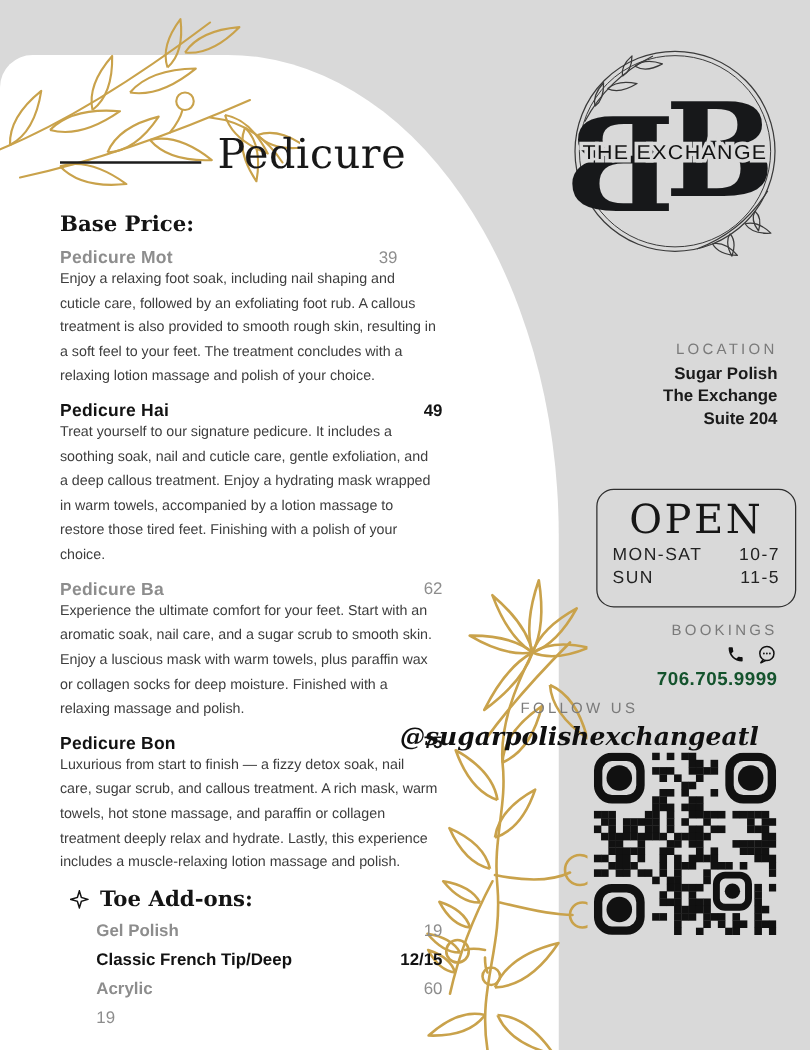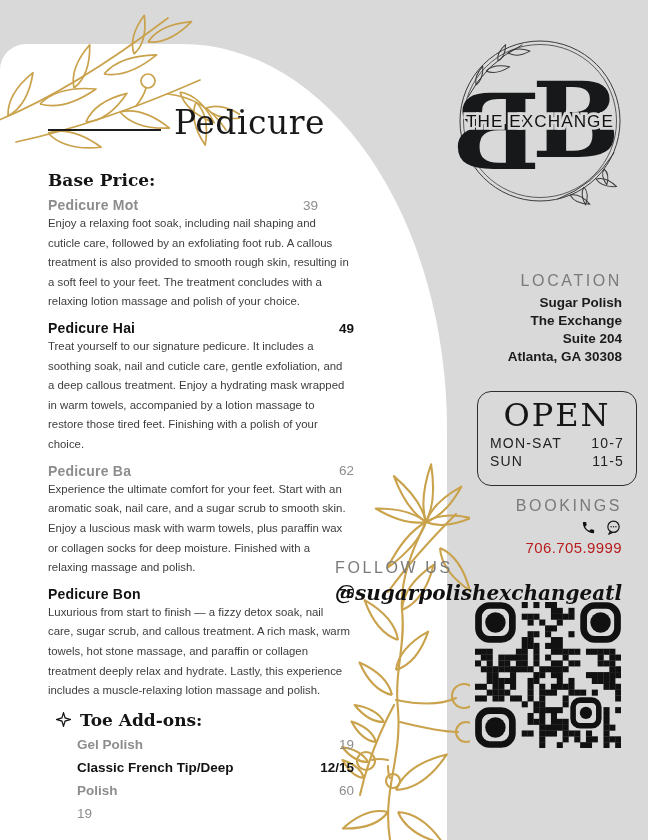--- a/index.html
+++ b/index.html
@@ -29,33 +29,33 @@
   .addon-head{display:flex;align-items:center;gap:9px;margin:9px 0 3px 8px}
   .addon-head .sec-head{margin:0}
   .addon-rows{margin-left:29px;width:277px}
   .addon-rows .row{line-height:23px}
   .addon-rows .name{font-size:13.5px;font-weight:700}
   .addon-rows .price{font-size:13.5px}
   .addon-rows .price.muted,.item .price.muted{font-weight:400}
 
   
   .logo{position:absolute;left:452px;top:33px}
-  .kicker{font-size:16px;letter-spacing:2.6px;color:#7a7a7a}
+  .kicker{font-size:12px;letter-spacing:2.6px;color:#7a7a7a}
   .loc{position:absolute;right:26px;top:272px;text-align:right}
   .loc .kicker{margin-bottom:4px}
   .loc-line{font-size:13.5px;font-weight:700;color:#1b1b1b;line-height:18px}
   .hours{position:absolute;left:477px;top:391px;width:160px;height:95px;border:1.6px solid #2e2e2e;
          border-radius:14px;box-sizing:border-box;padding:5px 12px 0;background:transparent}
   .hours-title{font-family:"DejaVu Serif",serif;font-size:32px;letter-spacing:2px;color:#161616;
                text-align:center;line-height:1.15}
   .hours .row{font-size:14px;letter-spacing:1.2px;color:#222;line-height:18px}
   .bookings{position:absolute;right:26px;top:497px;text-align:right}
   .icons{display:flex;justify-content:flex-end;align-items:center;gap:9px;margin:4px 0 3px}
-  .phone-num{font-size:15px;font-weight:400;color:#b91c1c;letter-spacing:.4px}
-  .follow{position:absolute;right:26px;top:559px;text-align:left}
+  .phone-num{font-size:15px;font-weight:700;color:#14532d;letter-spacing:.4px}
+  .follow{position:absolute;right:41px;top:559px;text-align:center}
   .handle{font-family:"DejaVu Serif",serif;font-weight:700;font-style:italic;font-size:20px;color:#101010;margin-top:4px}
   .qr{position:absolute;left:475px;top:602px;width:146px;height:146px}
 </style>
 </head>
 <body>
 
 <div class="arch"></div>
 
 <svg id="deco-branch" class="deco" width="240" height="185" viewBox="0 0 240 185">
     <path d="M-6 122 Q70 92 168 18" fill="none" stroke="#C9A24B" stroke-width="1.7" stroke-linecap="round"></path>
@@ -157,21 +157,21 @@
   <div class="addon-rows">
     <div class="row">
       <span class="name muted">Gel Polish</span>
       <span class="price muted">19</span>
     </div>
     <div class="row">
       <span class="name dark">Classic French Tip/Deep</span>
       <span class="price dark">12/15</span>
     </div>
     <div class="row">
-      <span class="name muted">Polish</span>
+      <span class="name muted">Acrylic</span>
       <span class="price muted">60</span>
     </div>
   </div>
 
   <div class="addon-rows">
     <div class="row">
       <span class="price muted">19</span>
     </div>
 
   </div>
@@ -199,21 +199,20 @@
     </g>
     <text x="88" y="94" text-anchor="middle" textLength="148" lengthAdjust="spacingAndGlyphs" font-family="'Liberation Sans',sans-serif" font-size="16" letter-spacing="1" fill="#111" stroke="#D9D9D9" stroke-width="5.5" paint-order="stroke">THE EXCHANGE</text>
   </svg>
 </div>
 
 <div class="loc">
   <div class="kicker">LOCATION</div>
   <div class="loc-line">Sugar Polish</div>
   <div class="loc-line">The Exchange</div>
   <div class="loc-line">Suite 204</div>
-  <div class="loc-line">Atlanta, GA 30308</div>
 </div>
 
 <div class="hours">
   <div class="hours-title">OPEN</div>
   <div class="row">
     <span>MON-SAT</span>
     <span>10-7</span>
   </div>
   <div class="row">
     <span>SUN</span>

